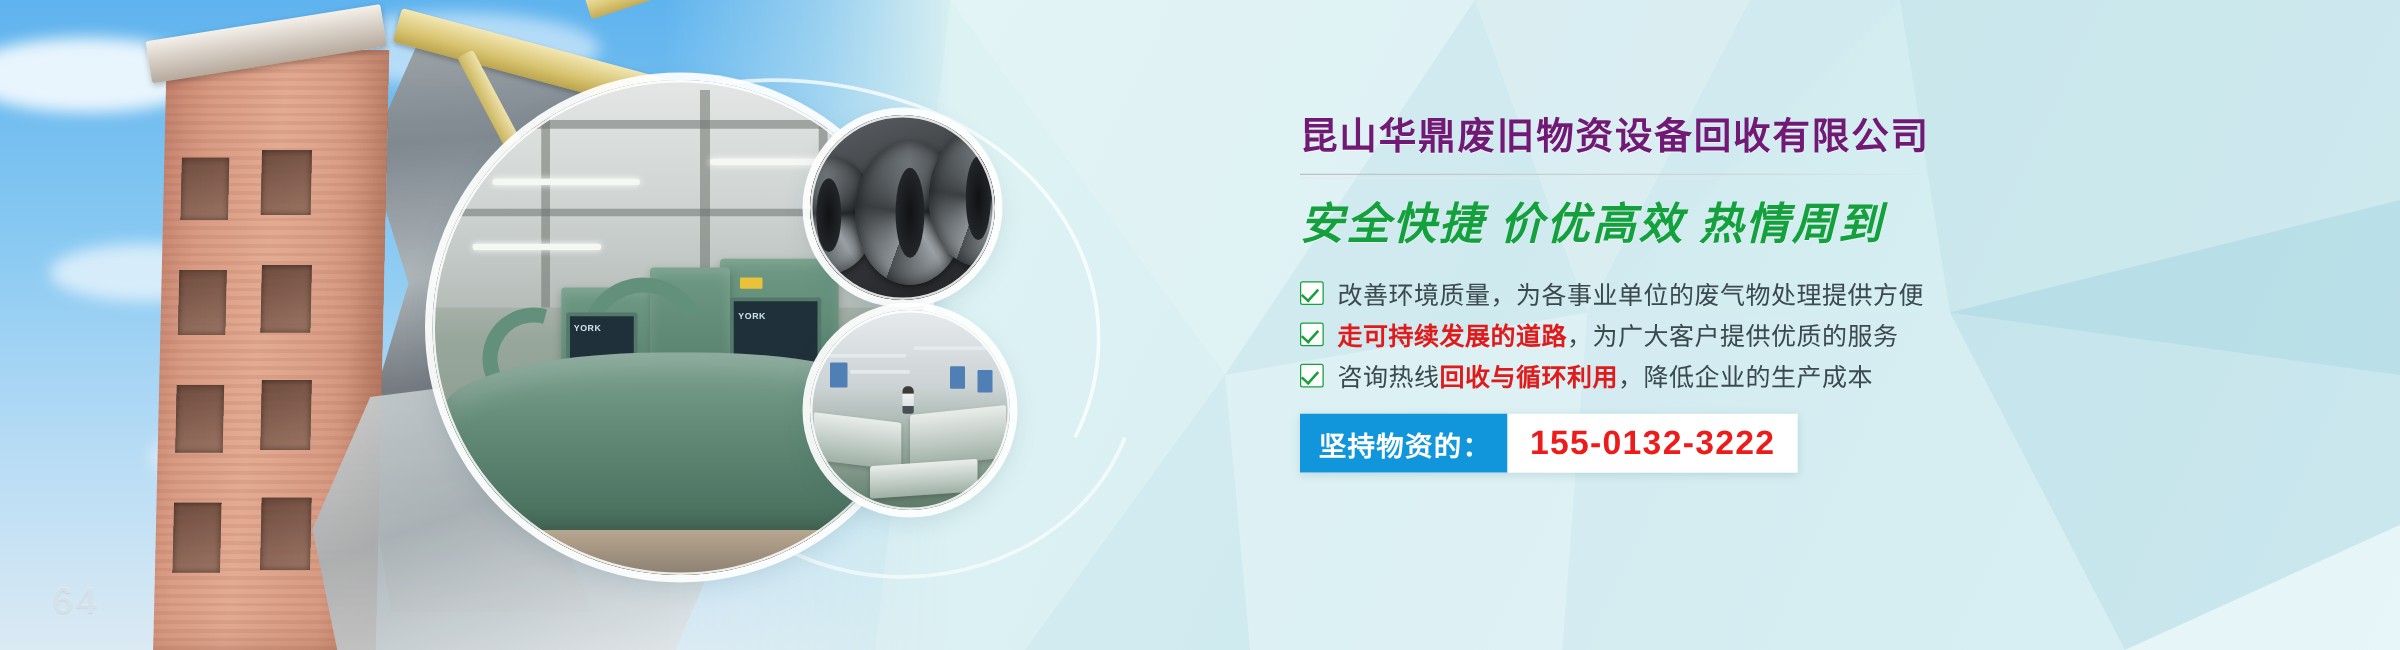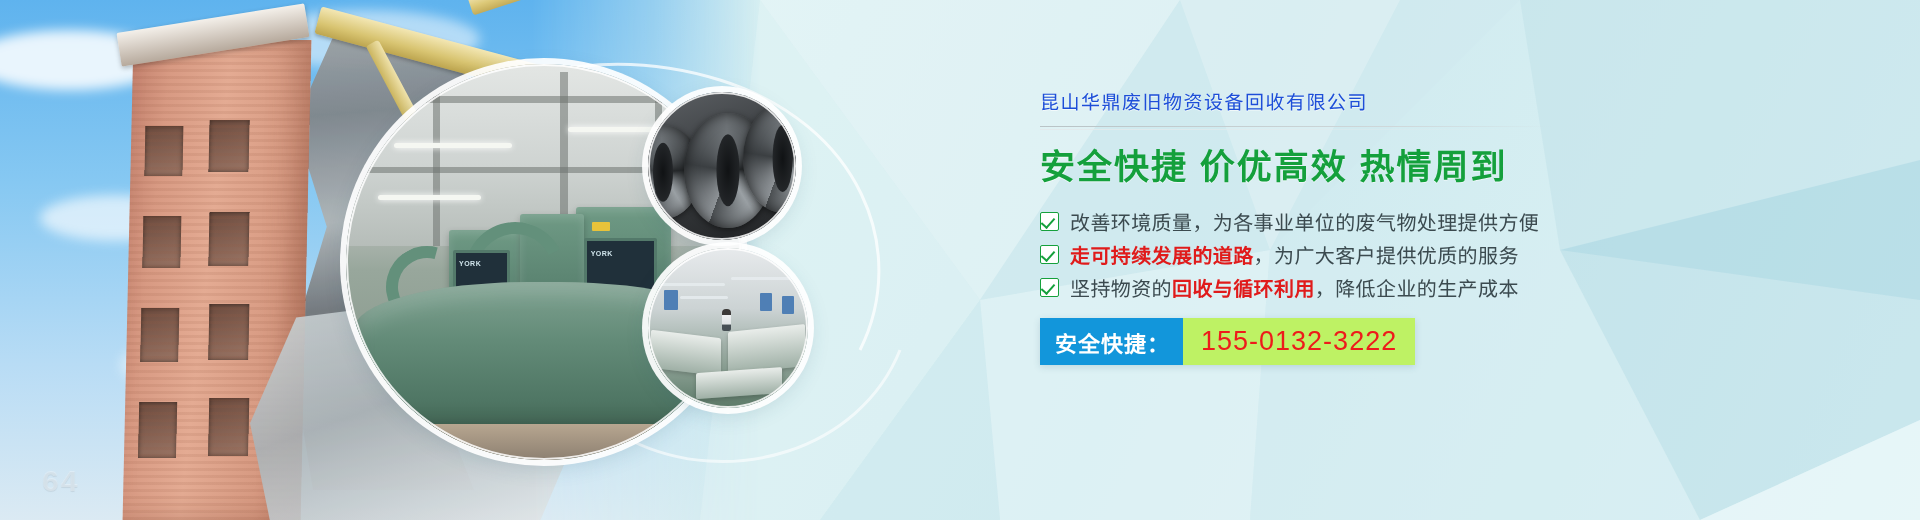--- a/index.html
+++ b/index.html
@@ -141,33 +141,34 @@
     background:linear-gradient(180deg,#3c3a38 0%,#3c3a38 26%,#f0f2f3 27%,#dfe3e4 70%,#475055 71%,#475055 100%);}
   .hose{position:absolute;height:3px;background:#e6ecee;border-radius:2px;opacity:.85;}
   .blue-part{position:absolute;background:#4f7fb5;border-radius:1px;}
 
   
   .swoosh{position:absolute;pointer-events:none;}
 
   
   .content{position:absolute;left:1040px;top:92px;width:520px;}
   .company{
-    font-size:19px;font-weight:400;color:#1d4ed8;letter-spacing:1.5px;
+    font-size:30px;font-weight:700;color:#701a75;letter-spacing:1.5px;
     line-height:1.2;white-space:nowrap;
     text-shadow:0 1px 0 rgba(255,255,255,.6);
   }
   .divider{margin:11px 0 0;height:1px;width:512px;
     background:linear-gradient(to right,#b9c3c6,#cfd8da 70%,rgba(207,216,218,0));}
   .divider2{margin-top:2px;height:1px;width:512px;
     background:linear-gradient(to right,#e3eaec,rgba(227,234,236,0));}
   .slogan{
     margin-top:17px;
     font-size:35px;font-weight:700;color:#14a03c;letter-spacing:2px;
     white-space:nowrap;line-height:1.15;
     text-shadow:0 1px 0 rgba(255,255,255,.55);
+    font-style:italic;
   }
   .bullets{margin-top:18px;}
   .bullet{display:flex;align-items:center;height:33px;}
   .check{
     width:17px;height:17px;flex:0 0 17px;margin-right:11px;
     border:1.6px solid #15a03c;border-radius:2px;background:#fff;
     position:relative;
   }
   .check::after{
     content:"";position:absolute;left:3px;top:2px;width:6px;height:11px;
@@ -178,21 +179,21 @@
 
   .hotline{
     margin-top:14px;display:inline-flex;align-items:stretch;height:47px;
     box-shadow:0 2px 7px rgba(40,90,110,.16);
   }
   .hotline-label{
     background:#1296db;color:#fff;font-size:22px;font-weight:700;letter-spacing:1px;
     display:flex;align-items:center;padding:0 13px 0 15px;white-space:nowrap;
   }
   .hotline-number{
-    background:#bef264;color:#ee1b1b;font-size:27px;font-weight:400;letter-spacing:1px;
+    background:#ffffff;color:#ee1b1b;font-size:27px;font-weight:700;letter-spacing:1px;
     display:flex;align-items:center;padding:0 18px;white-space:nowrap;
     font-family:"Liberation Sans",sans-serif;
   }
 </style>
 </head>
 <body>
 
 <div class="banner">
 
   <div class="bg-poly">
@@ -321,24 +322,24 @@
         <span class="bullet-text"><span>改善环境质量，为各事业单位的废气物处理提供方便</span></span>
       </div>
 
       <div class="bullet">
         <span class="check"></span>
         <span class="bullet-text"><span class="hl">走可持续发展的道路</span><span>，为广大客户提供优质的服务</span></span>
       </div>
 
       <div class="bullet">
         <span class="check"></span>
-        <span class="bullet-text"><span>坚持物资的</span><span class="hl">回收与循环利用</span><span>，降低企业的生产成本</span></span>
+        <span class="bullet-text"><span>咨询热线</span><span class="hl">回收与循环利用</span><span>，降低企业的生产成本</span></span>
       </div>
 
     </div>
 
     <div class="hotline">
-      <div class="hotline-label">安全快捷：</div>
+      <div class="hotline-label">坚持物资的：</div>
       <div class="hotline-number">155-0132-3222</div>
     </div>
 
   </div>
 </div>
 
 </body></html>

